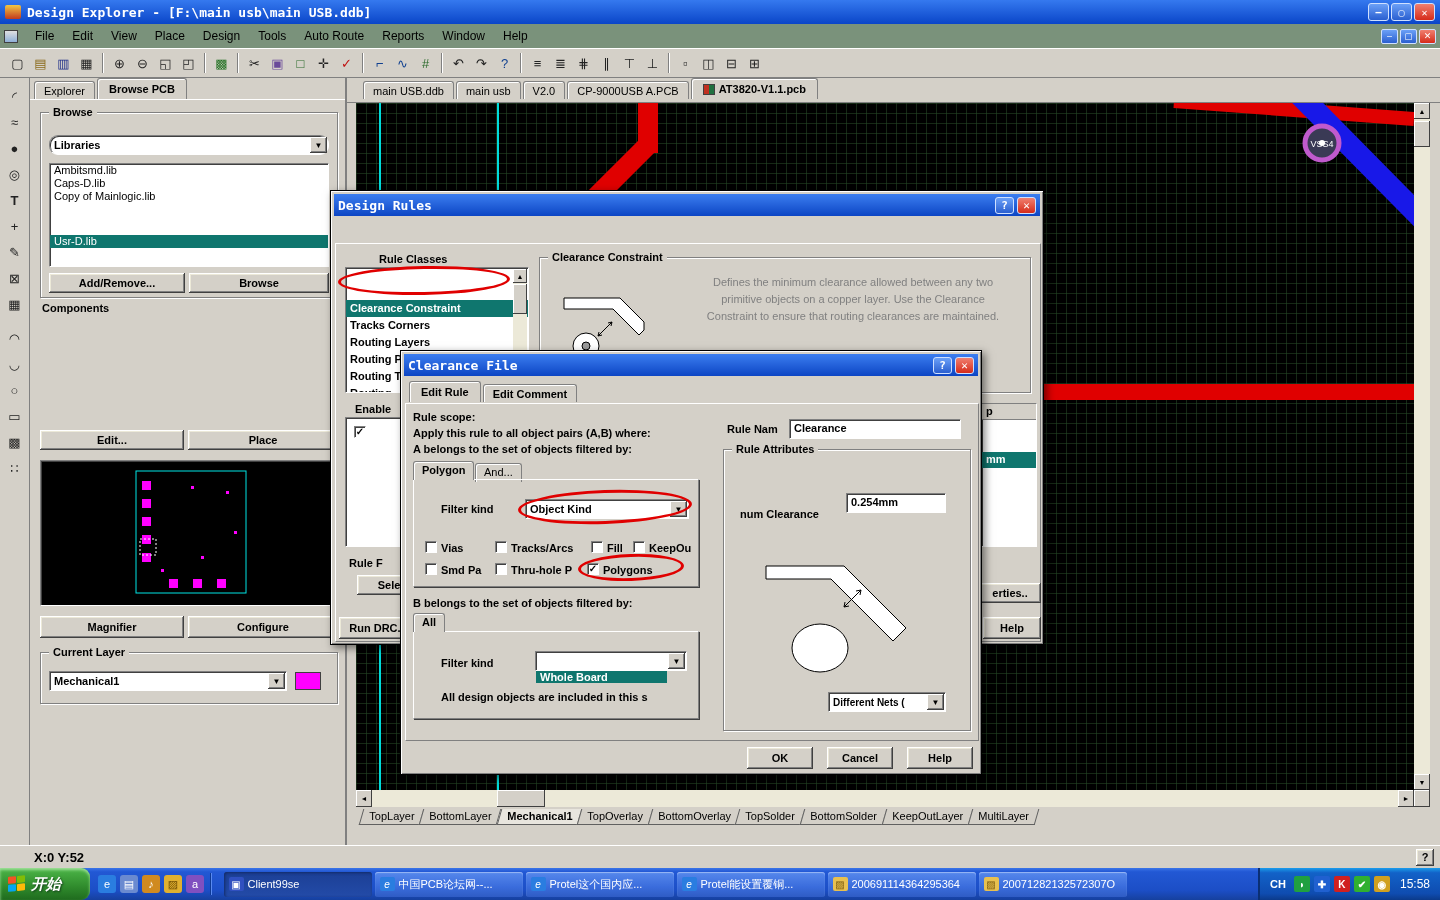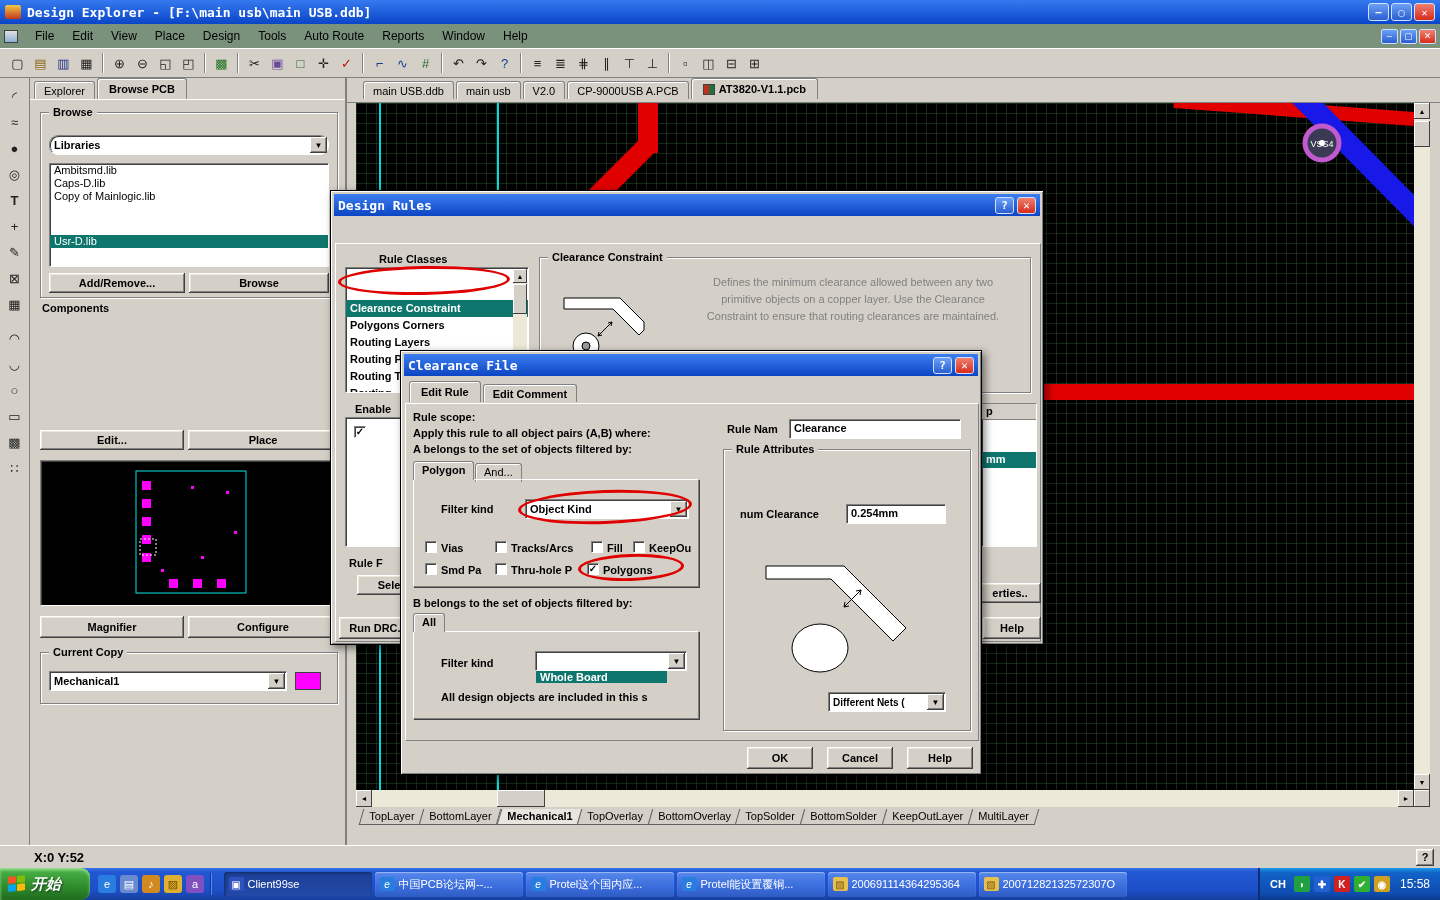--- a/index.html
+++ b/index.html
@@ -240,21 +240,21 @@
         <rect x="193" y="70" width="3" height="3" fill="#FF00FF"></rect>
         <rect x="160" y="95" width="3" height="3" fill="#FF00FF"></rect>
         <rect x="120" y="108" width="3" height="3" fill="#FF00FF"></rect>
         <rect x="99" y="78" width="16" height="16" fill="none" stroke="#fff" stroke-dasharray="2,2"></rect>
       </svg>
     </div>
     <div class="btn" style="position:absolute;left:10px;top:538px;width:144px;height:22px;">Magnifier</div>
     <div class="btn" style="position:absolute;left:158px;top:538px;width:150px;height:22px;">Configure</div>
 
     <div class="groupbox" style="left:10px;top:574px;width:298px;height:52px;">
-      <span class="legend">Current Copy</span>
+      <span class="legend">Current Layer</span>
       <div class="combo" style="left:8px;top:18px;width:238px;">
         <span class="ct">Mechanical1</span>
         <span class="ca">▼</span>
       </div>
       <div style="position:absolute;left:254px;top:19px;width:26px;height:18px;background:#FF00FF;border:1px solid #404040;"></div>
     </div>
   </div>
 
   <div id="doc-tabs">
     <span class="tab" style="font-weight:normal;">main USB.ddb</span><span class="tab" style="font-weight:normal;">main usb</span><span class="tab" style="font-weight:normal;">V2.0</span><span class="tab" style="font-weight:normal;">CP-9000USB A.PCB</span><span class="tab active"><span style="display:inline-block;width:12px;height:11px;background:linear-gradient(90deg,#c03020 50%,#207040 50%);border:1px solid #404040;margin-right:4px;vertical-align:-2px;"></span><span>AT3820-V1.1.pcb</span></span>
@@ -298,21 +298,21 @@
       <span style="margin-left:auto;display:flex;">
         <span class="dbtn">?</span>
         <span class="dbtn close">✕</span>
       </span>
     </div>
     <div class="page" style="left:4px;top:52px;width:706px;height:399px;"></div>
 
     <div class="lbl" style="left:16px;top:62px;padding-left:32px;">Rule Classes</div>
     <div class="list" style="left:14px;top:76px;width:184px;height:126px;font-weight:bold;">
       <div class="li sel" style="height:17px;line-height:17px;">Clearance Constraint</div>
-      <div class="li" style="height:17px;line-height:17px;">Polygons Corners</div>
+      <div class="li" style="height:17px;line-height:17px;">Tracks Corners</div>
       <div class="li" style="height:17px;line-height:17px;">Routing Layers</div>
       <div class="li" style="height:17px;line-height:17px;">Routing Priority</div>
       <div class="li" style="height:17px;line-height:17px;">Routing Topology</div>
       <div class="li" style="height:17px;line-height:17px;">Routing</div>
       <div class="li" style="height:17px;line-height:17px;">SMD Ne</div>
       <div class="scroll">
         <div class="sarrow">▲</div>
         <div class="sthumb" style="top:15px;height:30px;"></div>
         <div class="sarrow" style="position:absolute;bottom:0;">▼</div>
       </div>
@@ -392,21 +392,21 @@
       <span class="ct sel">Whole Board</span>
       <span class="ca">▼</span>
     </div>
     <div class="lbl" style="left:40px;top:340px;width:250px;overflow:hidden;">All design objects are included in this s</div>
 
     <div class="lbl" style="left:326px;top:72px;">Rule Nam</div>
     <div class="input" style="left:388px;top:68px;width:172px;">Clearance</div>
     <div class="groupbox" style="left:322px;top:98px;width:248px;height:282px;">
       <span class="legend">Rule Attributes</span>
       <div class="lbl" style="left:16px;top:58px;">num Clearance</div>
-      <div class="input" style="left:122px;top:54px;width:100px;">0.254mm</div>
+      <div class="input" style="left:122px;top:43px;width:100px;">0.254mm</div>
       <svg width="200" height="150" style="position:absolute;left:24px;top:88px;">
         <path d="M18 28 h78 l62 62 -13 13 -62 -62 h-65 z" fill="#fff" stroke="#000"></path>
         <ellipse cx="72" cy="110" rx="28" ry="24" fill="#fff" stroke="#000"></ellipse>
         <path d="M113 52 l-17 17 M113 52 l-5 1 M113 52 l-1 5 M96 69 l5 -1 M96 69 l1 -5" stroke="#000" fill="none"></path>
       </svg>
       <div class="combo" style="left:104px;top:242px;width:118px;">
         <span class="ct" style="font-size:10px;">Different Nets (</span>
         <span class="ca">▼</span>
       </div>
     </div>

